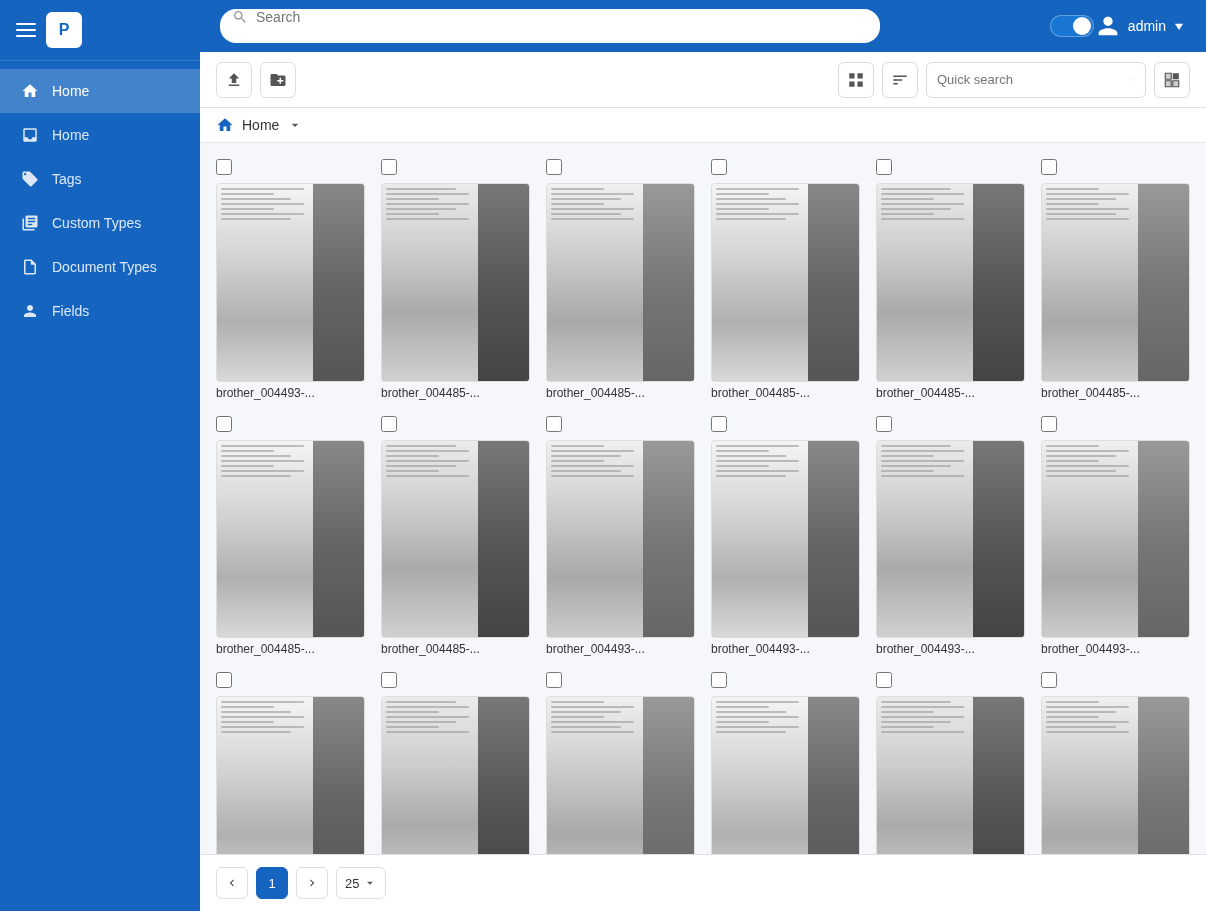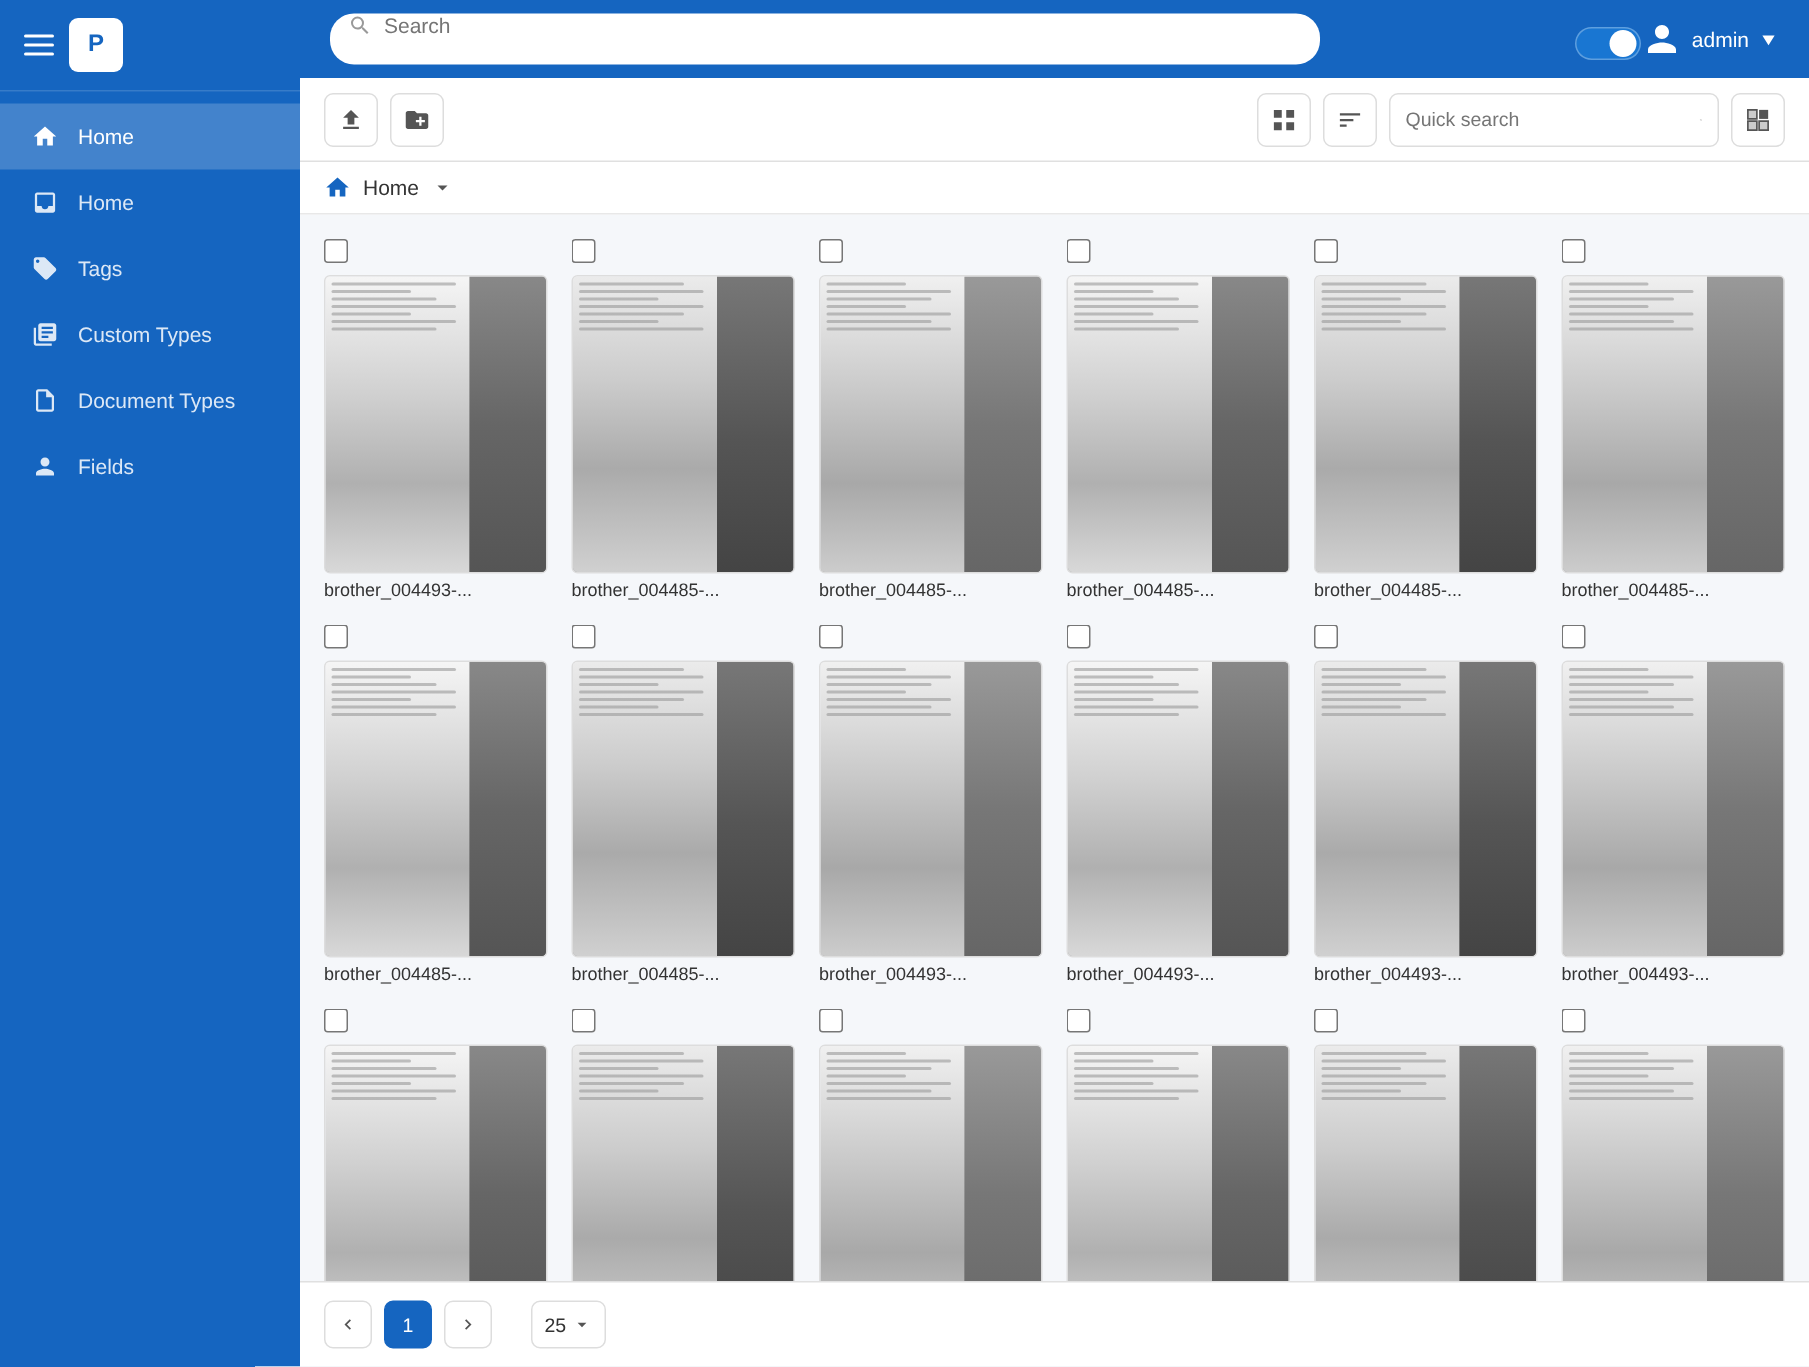--- a/index.html
+++ b/index.html
@@ -48,21 +48,21 @@
       display: flex; align-items: center; gap: 12px;
     }
     .search-box {
       flex: 1; max-width: 660px; background: white; border-radius: 16px;
       display: flex; align-items: flex-start; gap: 8px; padding: 0 12px; height: 34px;
     }
     .search-box input {
       border: none; outline: none; flex: 1; font-size: 14px; color: #555;
       background: transparent;
     }
-    .topbar-right { margin-left: auto; display: flex; align-items: flex-end; gap: 0; }
+    .topbar-right { margin-left: auto; display: flex; align-items: center; gap: 0; }
     .toggle-switch {
       width: 44px; height: 22px; background: #1976d2; border-radius: 11px;
       display: flex; align-items: center; padding: 2px; cursor: pointer;
       border: 1px solid rgba(255,255,255,0.3);
     }
     .toggle-thumb { width: 18px; height: 18px; background: white; border-radius: 50%; margin-left: auto; }
     .user-area { display: flex; align-items: center; gap: 6px; color: white; cursor: pointer; font-size: 14px; }
     .user-icon { width: 28px; height: 28px; }
 
     
@@ -138,21 +138,21 @@
     }
     .page-btn {
       width: 32px; height: 32px; border: 1px solid #ddd; background: white;
       border-radius: 6px; cursor: pointer; display: flex; align-items: center;
       justify-content: center; font-size: 13px; color: #555;
     }
     .page-btn.active { background: #1565c0; color: white; border-color: #1565c0; }
     .page-size-select {
       display: flex; align-items: center; gap: 4px;
       border: 1px solid #ddd; border-radius: 6px; padding: 0 8px; height: 32px;
-      background: white; font-size: 13px; color: #333; margin-left: 18px;
+      background: white; font-size: 13px; color: #333;
     }
   </style>
 </head>
 <body>
 
 <div class="sidebar">
   <div class="sidebar-header">
     <div class="hamburger-icon">
       <span></span>
         <span></span>

